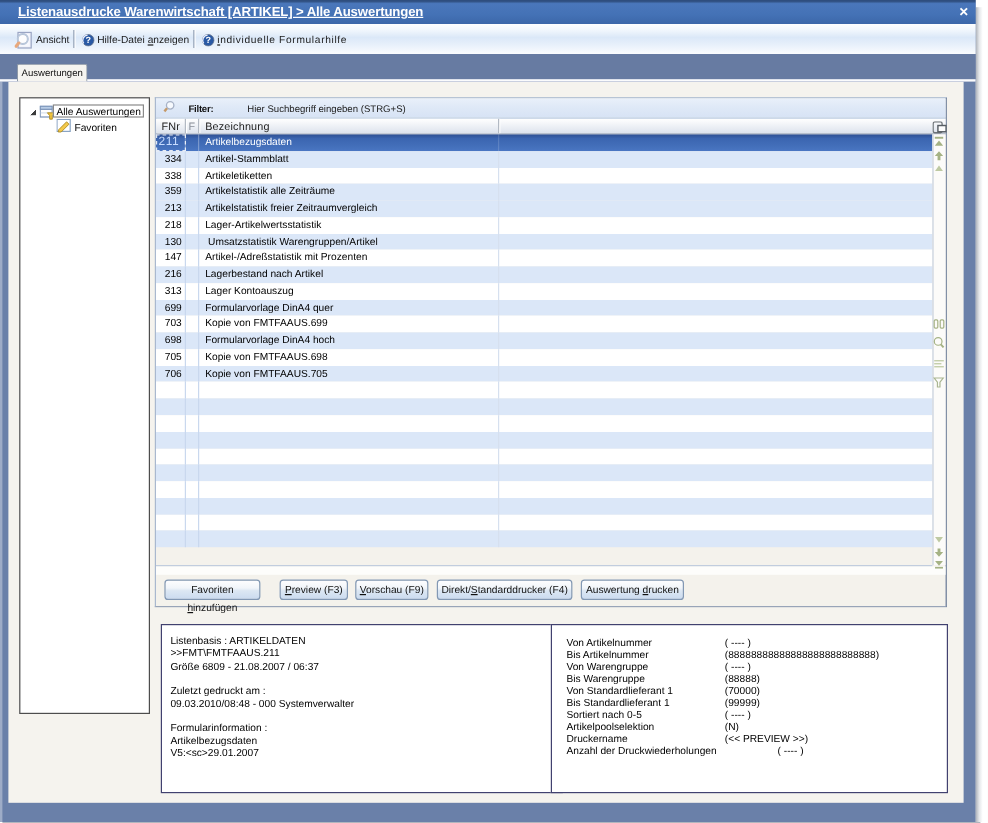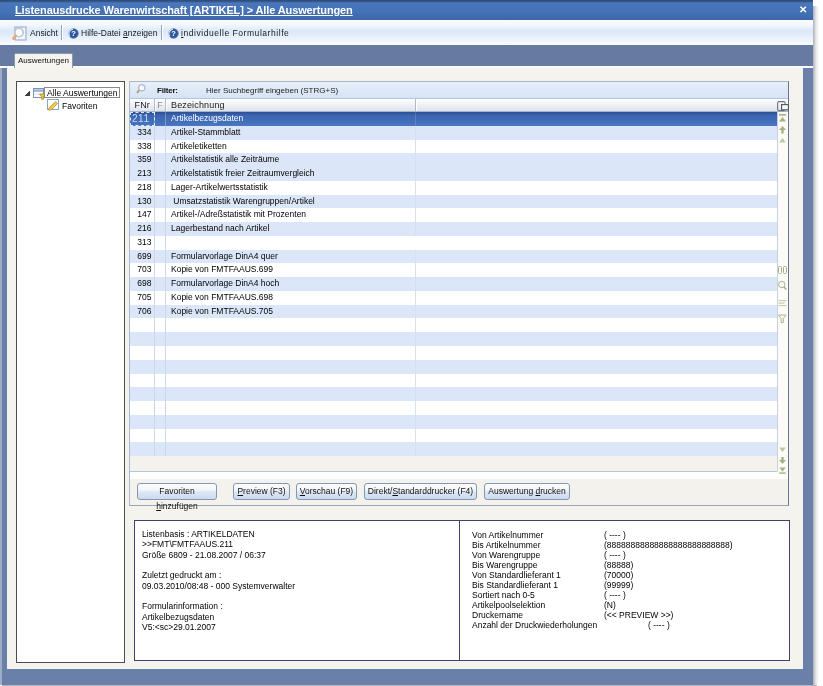--- a/index.html
+++ b/index.html
@@ -23,21 +23,21 @@
 .hico{position:absolute;top:7.5px;width:11px;height:11px;}
 
 .band{position:absolute;left:0;top:45px;width:813px;height:23px;background:#677ba2;
   border-bottom:2px solid #fafbfd;}
 .tab{position:absolute;left:14px;top:53px;width:59px;height:15px;background:#f5f4f0;
   border:1px solid #8e99a7;border-bottom:none;border-radius:2px 2px 0 0;
   font-size:8px;color:#111;text-align:center;line-height:14px;}
 
 .content{position:absolute;left:7px;top:68px;width:796px;height:601px;background:#f5f3ee;}
 
-.tree{position:absolute;left:16px;top:81px;width:109px;height:582px;background:#fff;border:1px solid #4d4d4d;}
+.tree{position:absolute;left:16px;top:81px;width:109px;height:514px;background:#fff;border:1px solid #4d4d4d;}
 .tree .arrow{position:absolute;left:8px;top:9px;width:5px;height:5px;
   background:linear-gradient(to top left,#3c3c3c 50%,transparent 50.5%);}
 .titem{position:absolute;font-size:8.5px;color:#000;}
 .sbox{position:absolute;left:27px;top:5px;border:1px solid #8a8a8a;background:#fff;
   padding:0 2px;font-size:8.5px;height:11px;line-height:10px;}
 
 .grid{position:absolute;left:129px;top:81px;width:660px;height:425px;border:1px solid;border-color:#a9b8cf #657695 #98a4b8 #a9b8cf;background:#f4f2ec;}
 .filter{position:absolute;left:0;top:0;width:658px;height:17px;
   background:linear-gradient(180deg,#e9f0fa 0,#dfe9f7 45%,#d7e3f5 100%);border-bottom:1px solid #b3c7e2;}
 .filter .f1{position:absolute;left:27px;top:4px;font-size:8px;font-weight:bold;color:#111;letter-spacing:-.2px;}
@@ -185,20 +185,21 @@
           <div class="c3">Artikel-/Adreßstatistik mit Prozenten</div>
         </div>
       <div class="row alt">
           <div class="c1">216</div>
           <div class="c2"></div>
           <div class="c3">Lagerbestand nach Artikel</div>
         </div>
       <div class="row">
           <div class="c1">313</div>
           <div class="c2"></div>
+          <div class="c3">Lager Kontoauszug</div>
         </div>
       <div class="row alt">
           <div class="c1">699</div>
           <div class="c2"></div>
           <div class="c3">Formularvorlage DinA4 quer</div>
         </div>
       <div class="row">
           <div class="c1">703</div>
           <div class="c2"></div>
           <div class="c3">Kopie von FMTFAAUS.699</div>

